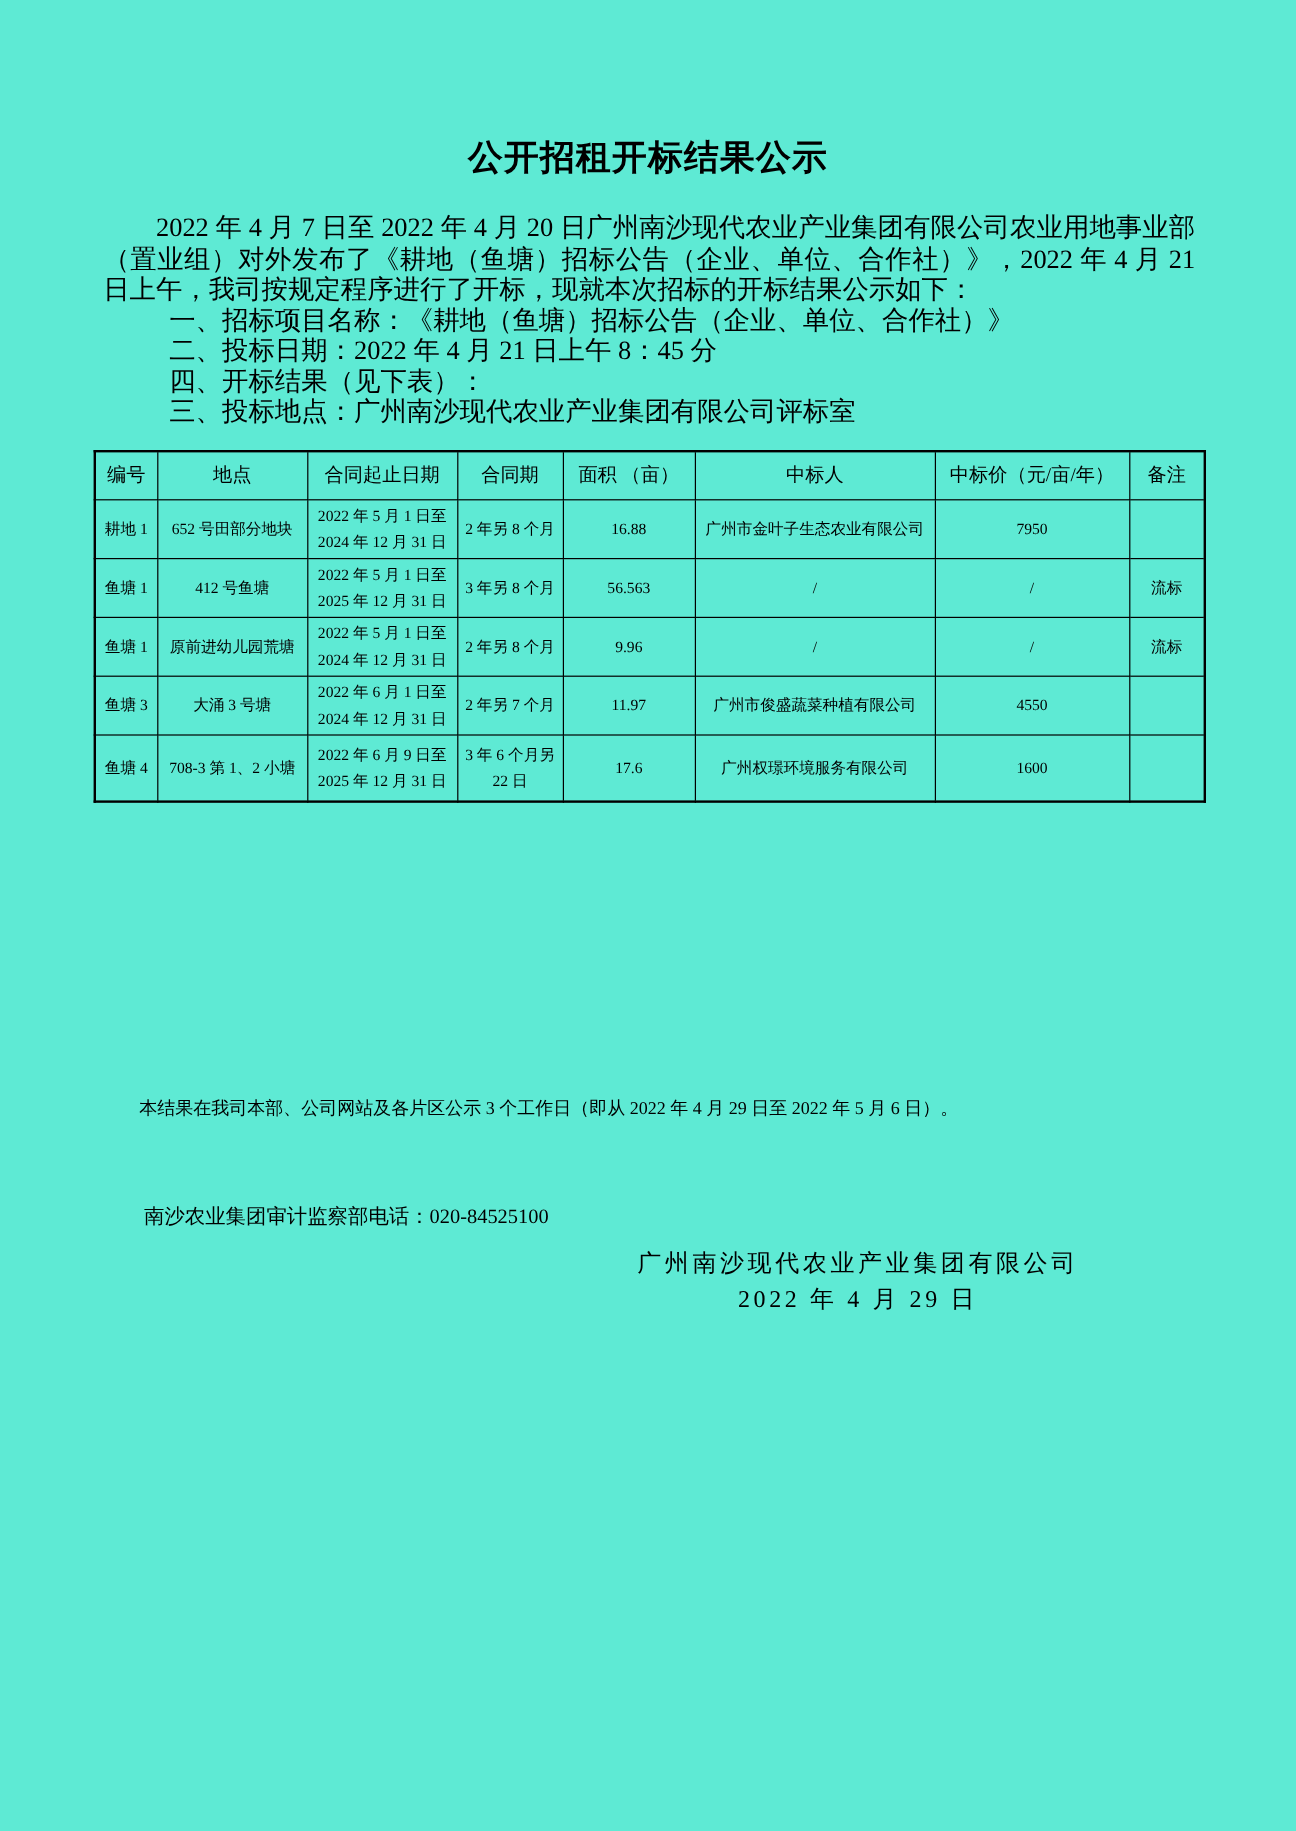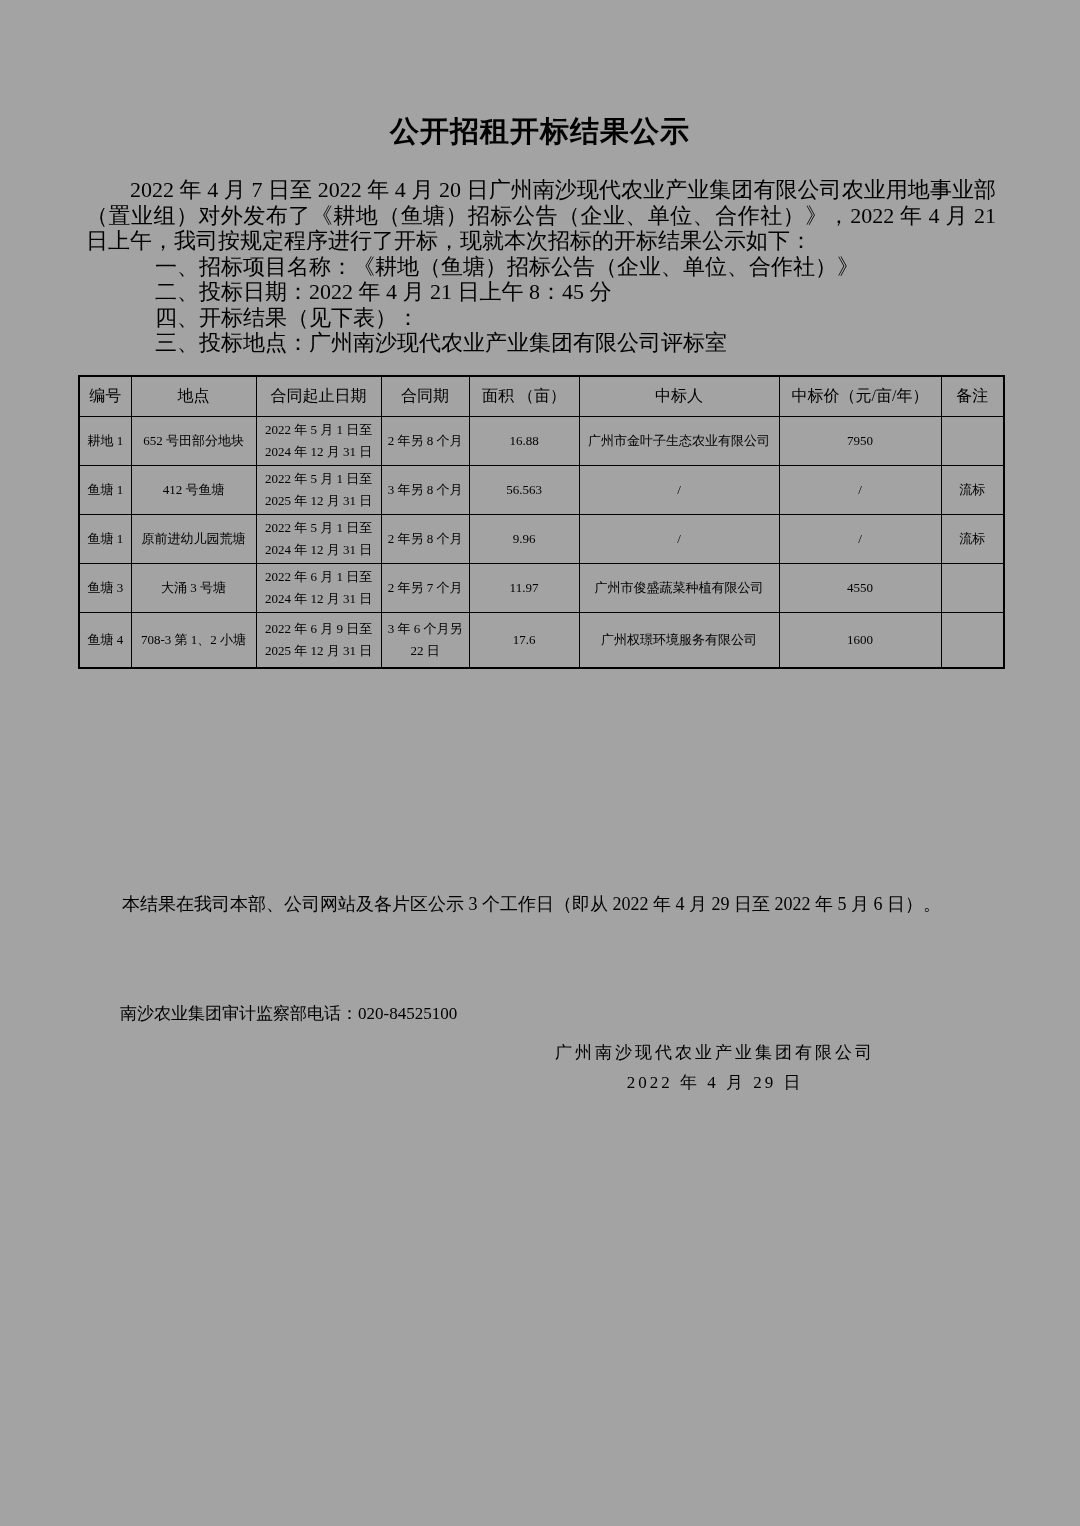--- a/index.html
+++ b/index.html
@@ -1,21 +1,21 @@
 <!DOCTYPE html>
 <html><head>
 <meta charset="utf-8">
 <style>
   * { margin: 0; padding: 0; box-sizing: border-box; }
   html, body { background: #ffffff; }
   .page {
     position: relative;
     width: 1080px;
     height: 1526px;
-    background: #a3a3a3;
+    background: #5eead4;
     font-family: "Liberation Serif", "DejaVu Serif", serif;
     color: #000000;
     overflow: hidden;
     margin: 0 auto;
   }
   .doc-title {
     position: absolute;
     top: 112px;
     left: 0;
     width: 100%;
@@ -27,21 +27,21 @@
   .body-text {
     position: absolute;
     top: 177px;
     left: 86px;
     width: 910px;
     font-size: 22px;
     line-height: 25.5px;
     text-align: justify;
   }
   .intro { text-indent: 2em; }
-  .list-item { margin-left: 69px; }
+  .list-item { margin-left: 55px; }
   table.results {
     position: absolute;
     top: 354px;
     left: 78px;
     width: 925px;
     border-collapse: collapse;
     table-layout: fixed;
   }
   table.results th,
   table.results td {
@@ -59,44 +59,44 @@
   }
   table.results td {
     font-size: 13px;
     height: 45px;
     line-height: 22px;
   }
   table.results tr.tall td { height: 56px; }
   .date-line { display: block; }
   .footer-notice {
     position: absolute;
-    top: 884px;
+    top: 904px;
     left: 86px;
     width: 910px;
-    font-size: 18px;
+    font-size: 15px;
     line-height: 40px;
     text-indent: 2em;
     text-align: justify;
   }
   .contact-line {
     position: absolute;
     top: 966px;
     left: 86px;
     width: 910px;
     font-size: 17px;
     text-indent: 2em;
     margin-top: 36px;
   }
   .signature-block {
     position: absolute;
     top: 1038px;
     left: 450px;
     width: 530px;
     text-align: center;
-    font-size: 17px;
+    font-size: 20px;
     line-height: 30px;
     letter-spacing: 3px;
   }
 </style>
 </head>
 <body>
 
 <div class="page">
 
   <div class="doc-title">公开招租开标结果公示</div>

